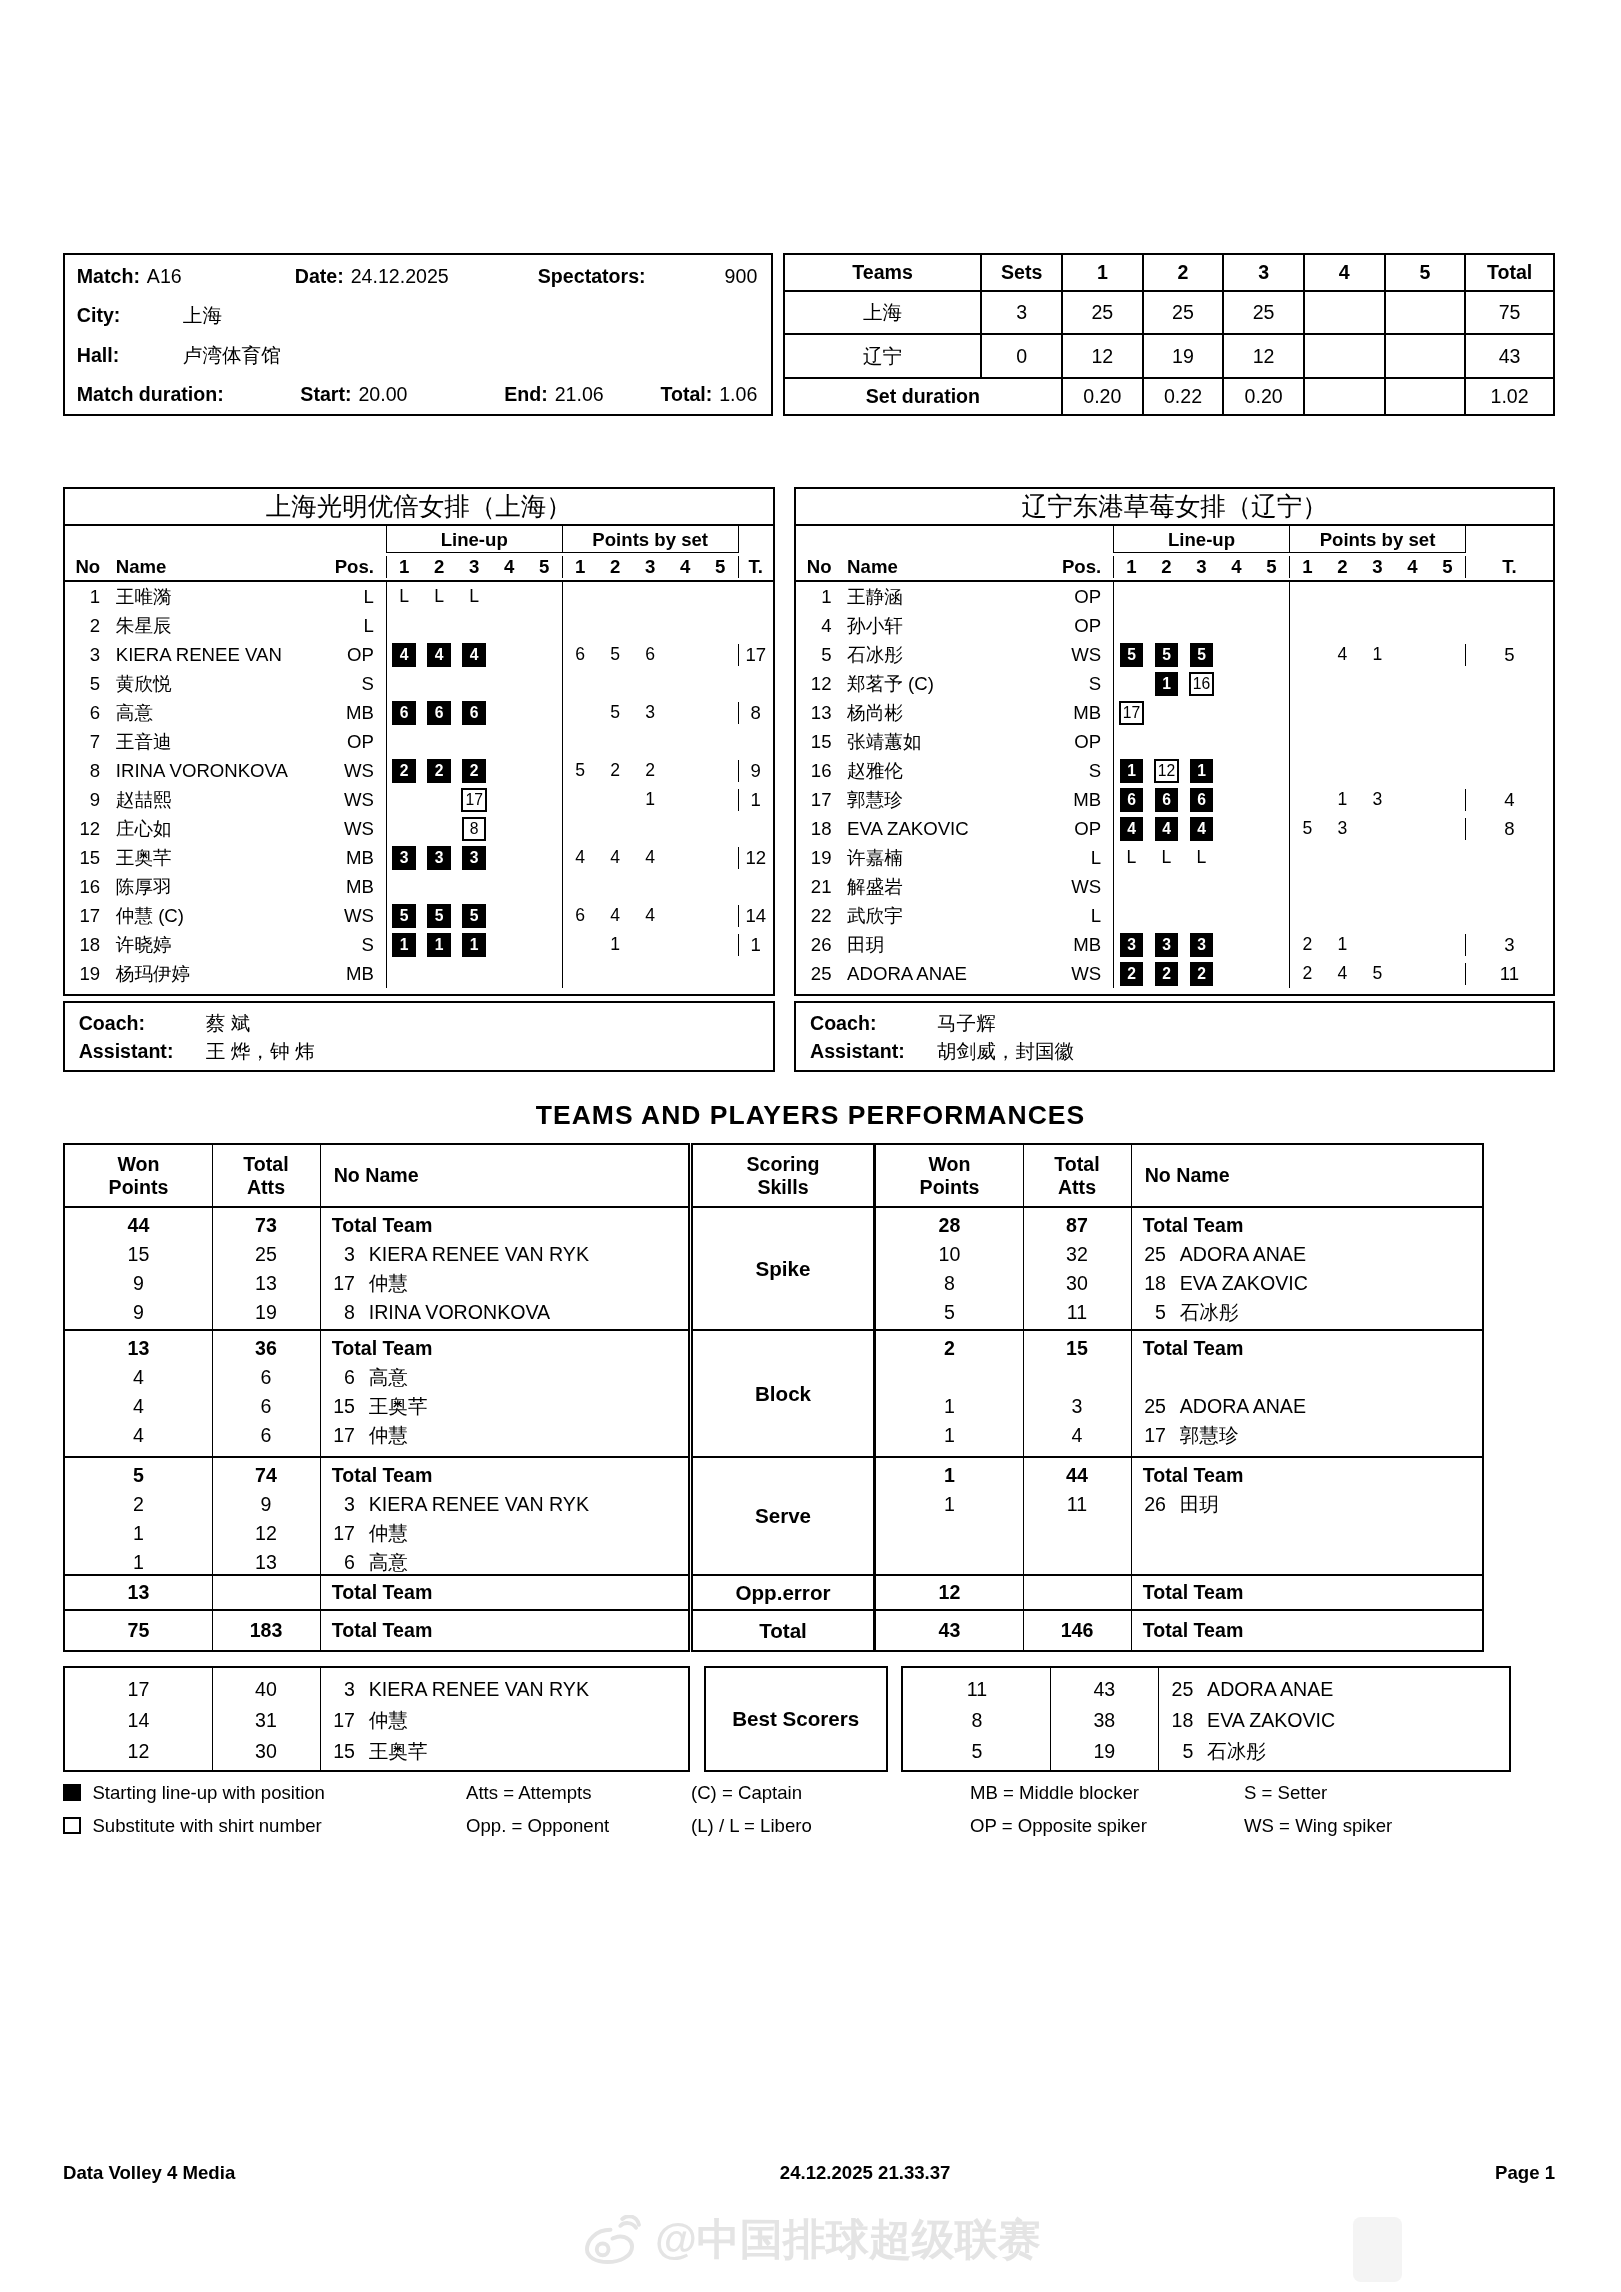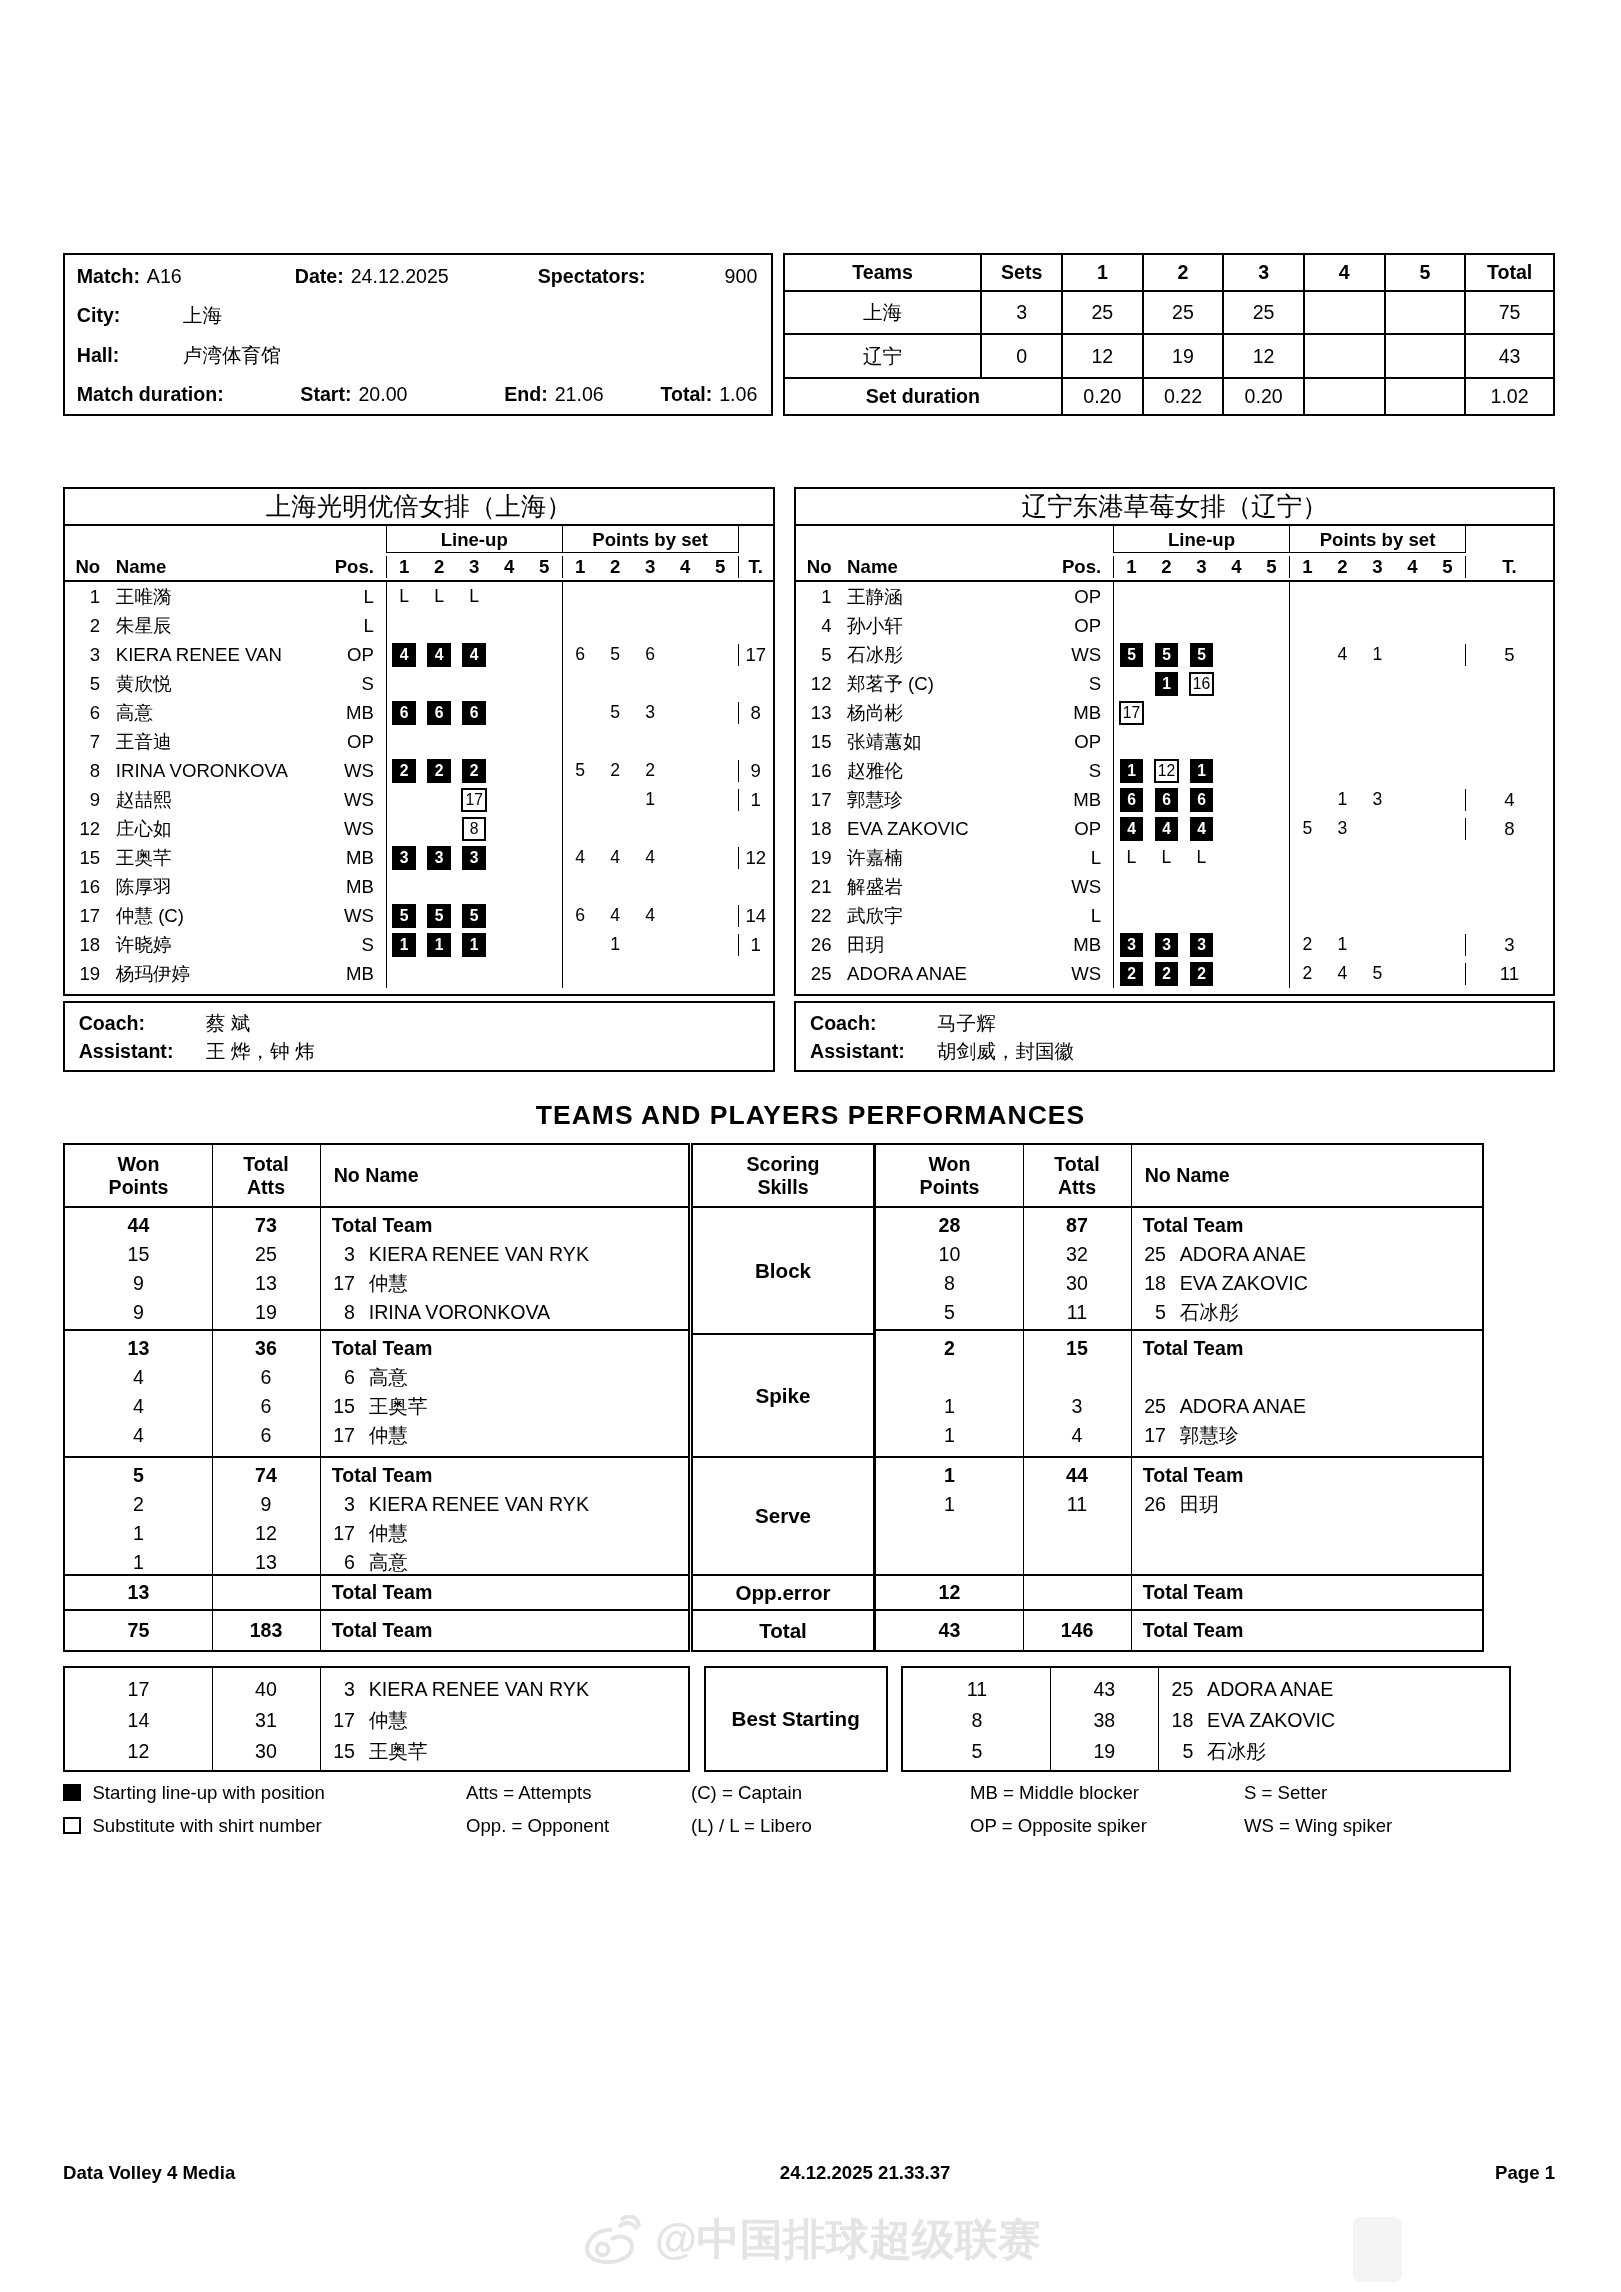--- a/index.html
+++ b/index.html
@@ -1094,22 +1094,22 @@
           </div>
         </div>
       <i class="vline v1"></i>
       <i class="vline v2"></i>
     </div>
 
     <div class="skills-box">
       <div class="skills-head">Scoring
 Skills</div>
       <div>
+          <div class="skill-sec sec-spike">Spike</div>
           <div class="skill-sec sec-block">Block</div>
-          <div class="skill-sec sec-spike">Spike</div>
           <div class="skill-sec sec-serve">Serve</div>
           <div class="skill-sec sec-opp">Opp.error</div>
           <div class="skill-sec sec-total">Total</div>
         </div>
     </div>
 
     <div class="perf-box right">
       <div class="perf-head">
         <div class="ph-won">Won
 Points</div>
@@ -1266,21 +1266,21 @@
             <div class="pr-name">
               <span class="pr-no">15</span>
               <span class="pr-pname">王奥芊</span>
             </div>
           </div>
         </div>
       <i class="vline v1"></i>
       <i class="vline v2"></i>
     </div>
     <div class="best-box label">
-      <span>Best Starting</span>
+      <span>Best Scorers</span>
     </div>
     <div class="best-box tbl-right">
       <div class="best-rows">
           <div class="perf-row">
             <div class="pr-won">11</div>
             <div class="pr-atts">43</div>
             <div class="pr-name">
               <span class="pr-no">25</span>
               <span class="pr-pname">ADORA ANAE</span>
             </div>

